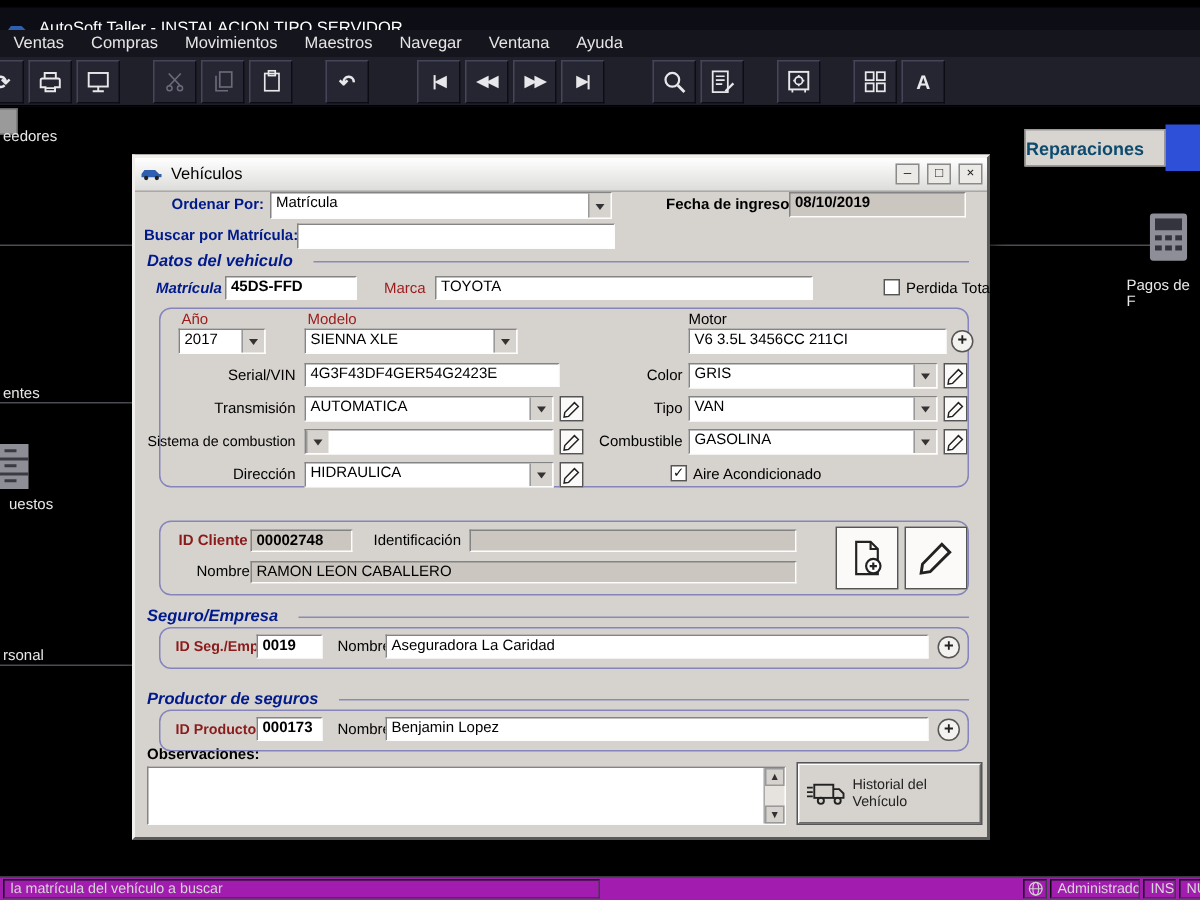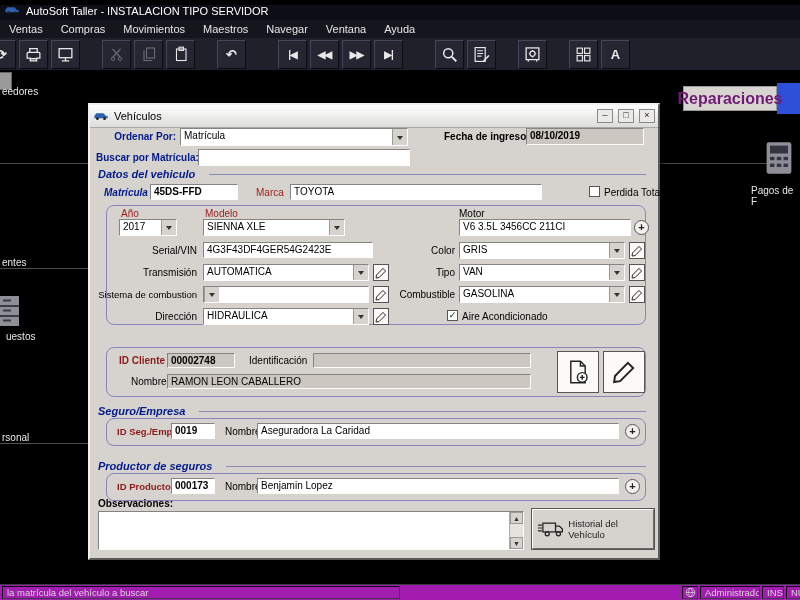--- a/index.html
+++ b/index.html
@@ -1,33 +1,33 @@
 <!DOCTYPE html>
 <html><head>
 <meta charset="utf-8">
 <style>
   *{margin:0;padding:0;box-sizing:border-box;}
   html,body{width:800px;height:600px;}
   body{position:relative;overflow:hidden;background:#000;font-family:"Liberation Sans",sans-serif;}
   .abs{position:absolute;}
   
-  .titlebar{position:absolute;left:0;top:5px;width:800px;height:20px;background:#0d0d16;display:flex;align-items:flex-start;gap:6px;padding-left:4px;color:#fff;font-size:11px;}
+  .titlebar{position:absolute;left:0;top:5px;width:800px;height:20px;background:#0d0d16;display:flex;align-items:flex-end;gap:6px;padding-left:4px;color:#fff;font-size:11px;}
   .menubar{position:absolute;left:0;top:20px;width:800px;height:18px;background:#15151e;display:flex;align-items:center;color:#e6e6e6;font-size:11px;}
   .menubar .mi{padding:2px 9px;cursor:default;}
   .toolbar{position:absolute;left:0;top:38px;width:800px;height:33px;background:#20202b;display:flex;align-items:center;gap:3px;border-bottom:1px solid #000;}
   .tbtn{width:29px;height:29px;background:#262633;border:1px solid;border-color:#44445a #0c0c14 #0c0c14 #44445a;display:flex;align-items:center;justify-content:center;color:#e8e8ea;font-size:13px;font-weight:bold;flex:0 0 auto;}
   .tbtn.dim{color:#6a6a7a;}
   .tbtn.nav{font-size:10px;letter-spacing:-1px;}
   .sp{width:16px;flex:0 0 auto;}
   .sp-lg{width:26px;flex:0 0 auto;}
   
   .hline{position:absolute;height:1px;background:#4c4c55;}
   .leftlbl{position:absolute;color:#e8e8e8;font-size:10px;}
   .frag{position:absolute;background:#9a9a9a;border:1px solid #666;}
-  .repar{position:absolute;left:683px;top:86px;width:94px;height:25px;background:#d8d5d0;border:1px solid #9a9a9a;display:flex;align-items:center;justify-content:center;font-size:16px;font-weight:bold;color:#701a75;}
+  .repar{position:absolute;left:683px;top:86px;width:94px;height:25px;background:#d8d5d0;border:1px solid #9a9a9a;display:flex;align-items:center;justify-content:flex-start;font-size:12px;font-weight:bold;color:#0c4a6e;}
   .repblue{position:absolute;left:777px;top:83px;width:23px;height:31px;background:#2e4fd8;}
   
   .dialog{position:absolute;left:88px;top:103px;width:572px;height:457px;background:#d6d3ce;border:2px solid;border-color:#f2f0ec #5a5a5a #5a5a5a #f2f0ec;box-shadow:3px 3px 8px rgba(0,0,0,.65);}
   .dlg-tb{position:absolute;left:0;top:0;right:0;height:23px;background:linear-gradient(#ffffff,#dcdcda);border-bottom:1px solid #a8a8a8;display:flex;align-items:center;gap:5px;padding:0 3px;}
   .dlg-tb .t{flex:1;font-size:11px;color:#000;}
   .wbtn{width:16px;height:14px;border:1px solid #8a8a8a;background:#eceae6;font-size:9px;line-height:11px;text-align:center;color:#222;}
   .dlg-c{position:absolute;left:2px;right:2px;top:19px;bottom:2px;font-size:10px;color:#000;}
   .lbl{position:absolute;font-size:10px;color:#000;white-space:nowrap;}
   .lblue{color:#001a8c;font-weight:bold;}
   .lred{color:#9c1a1a;}

